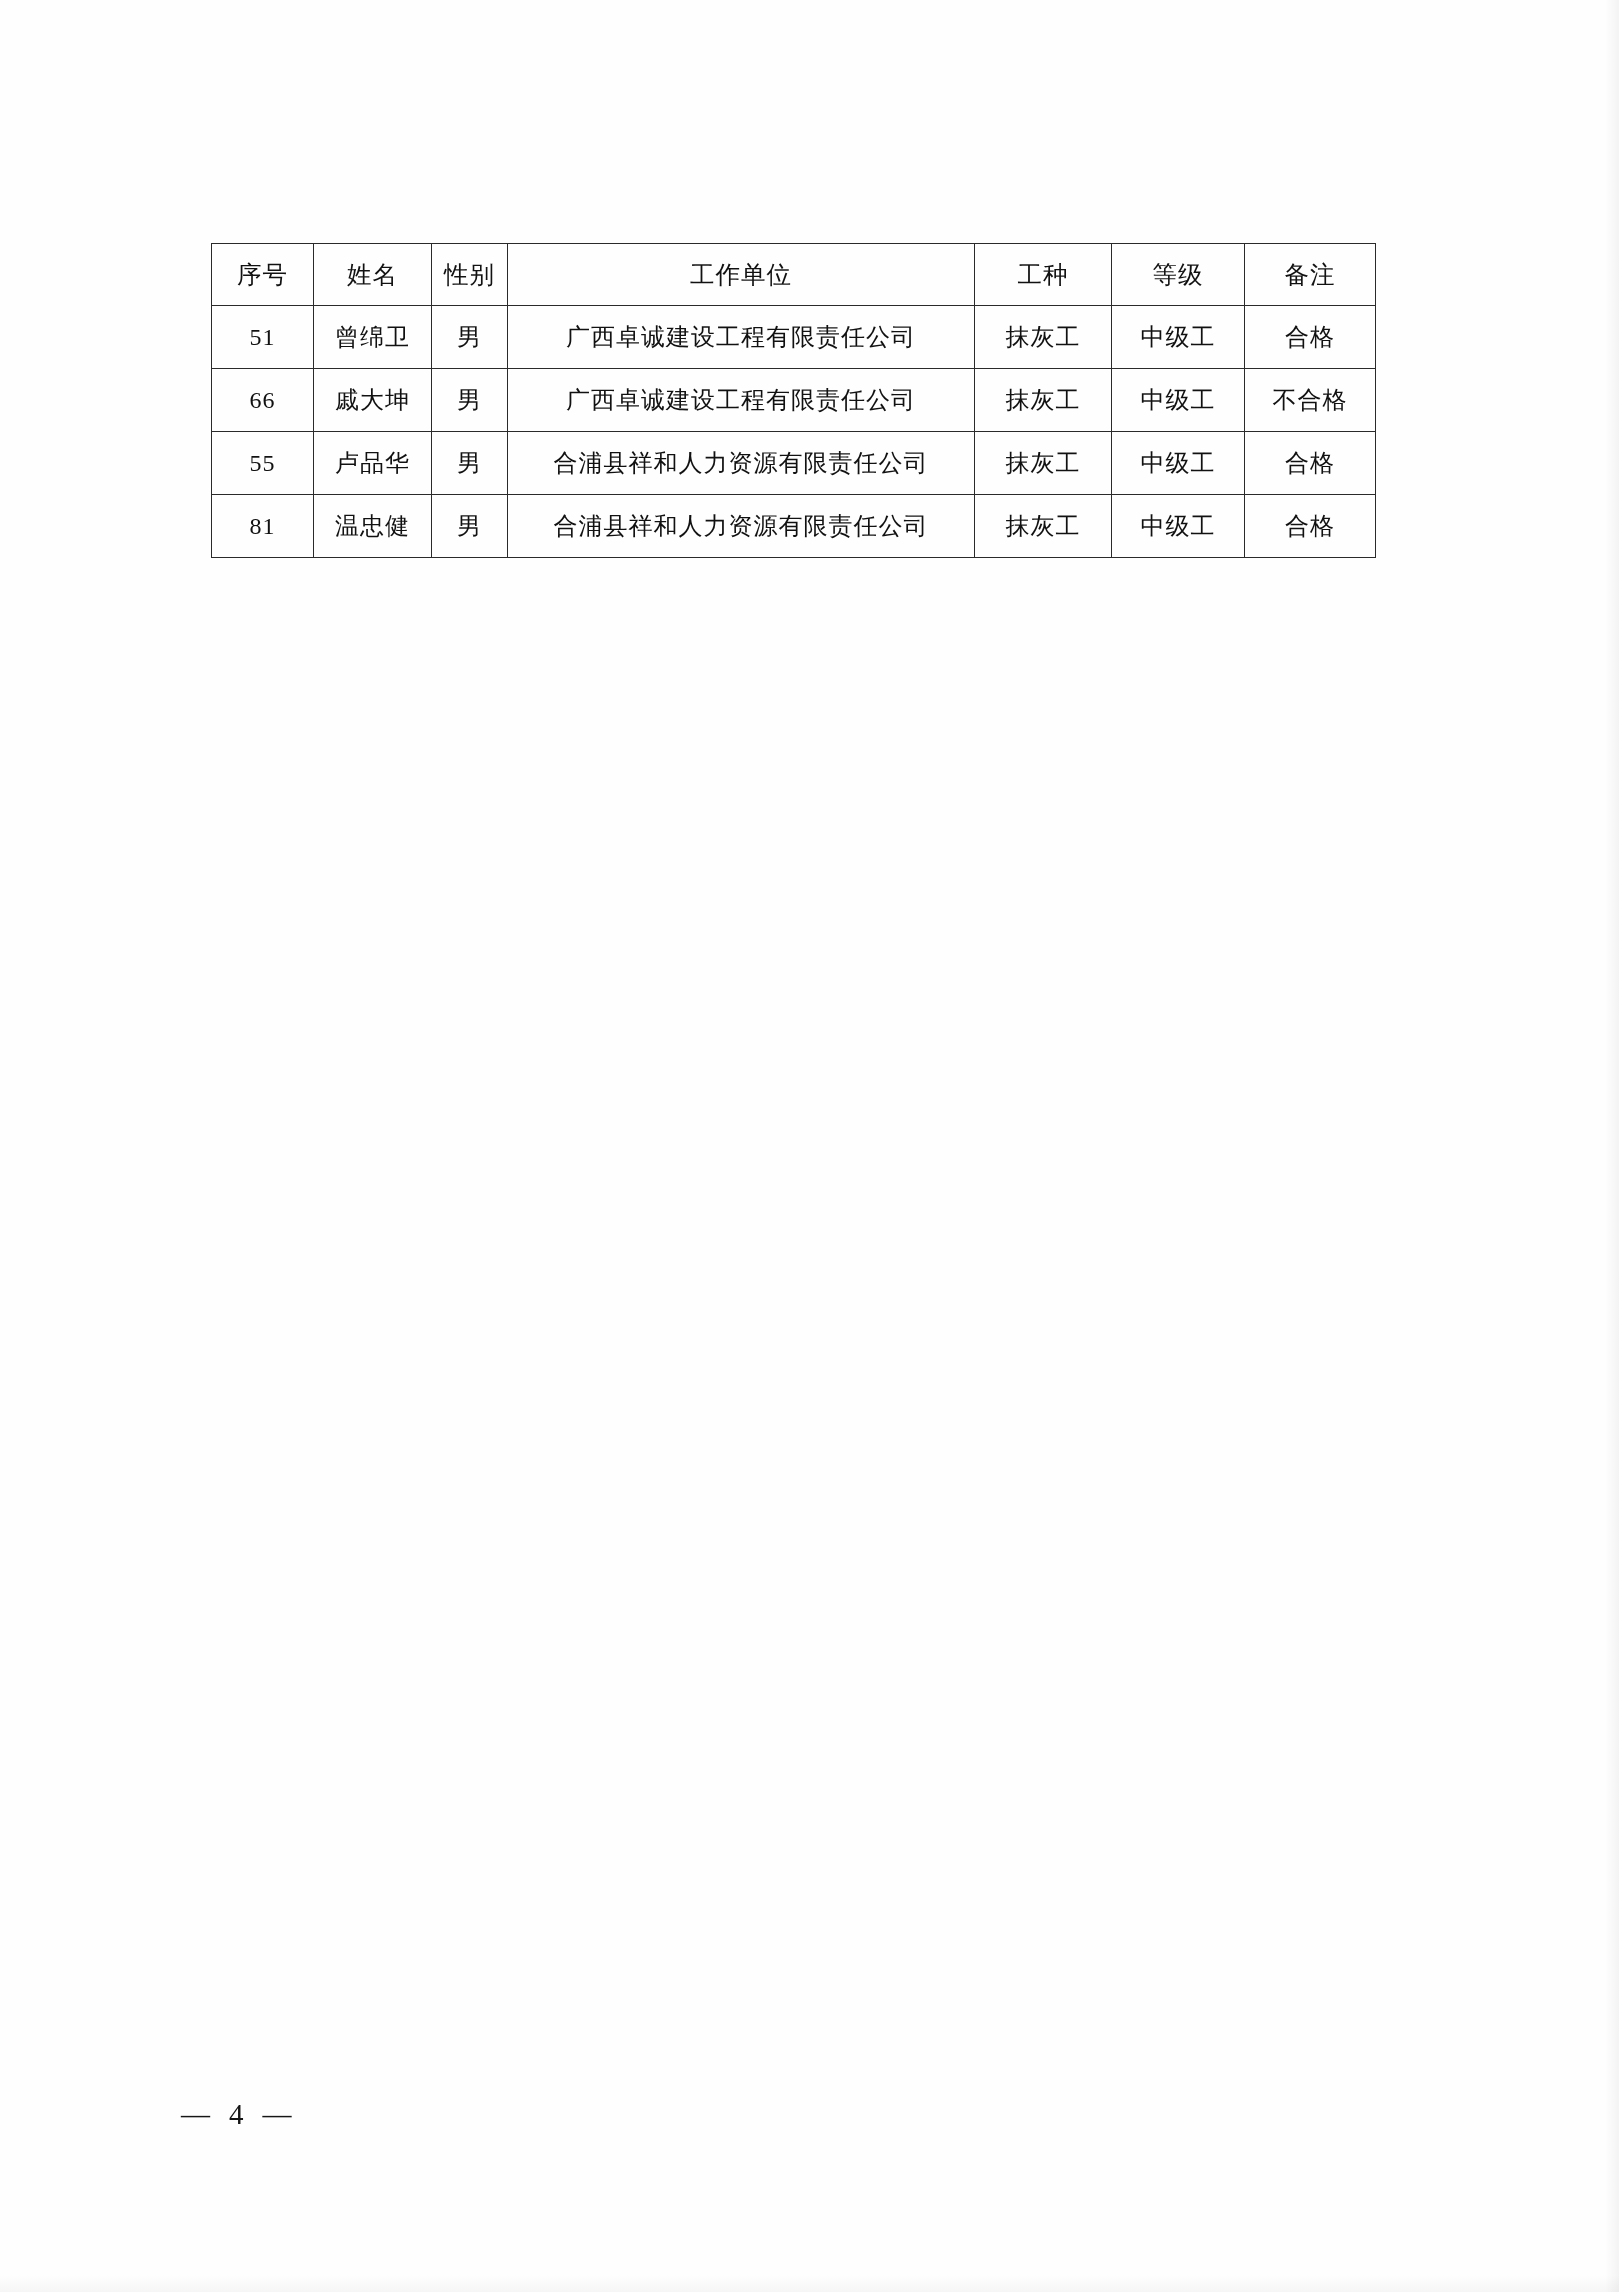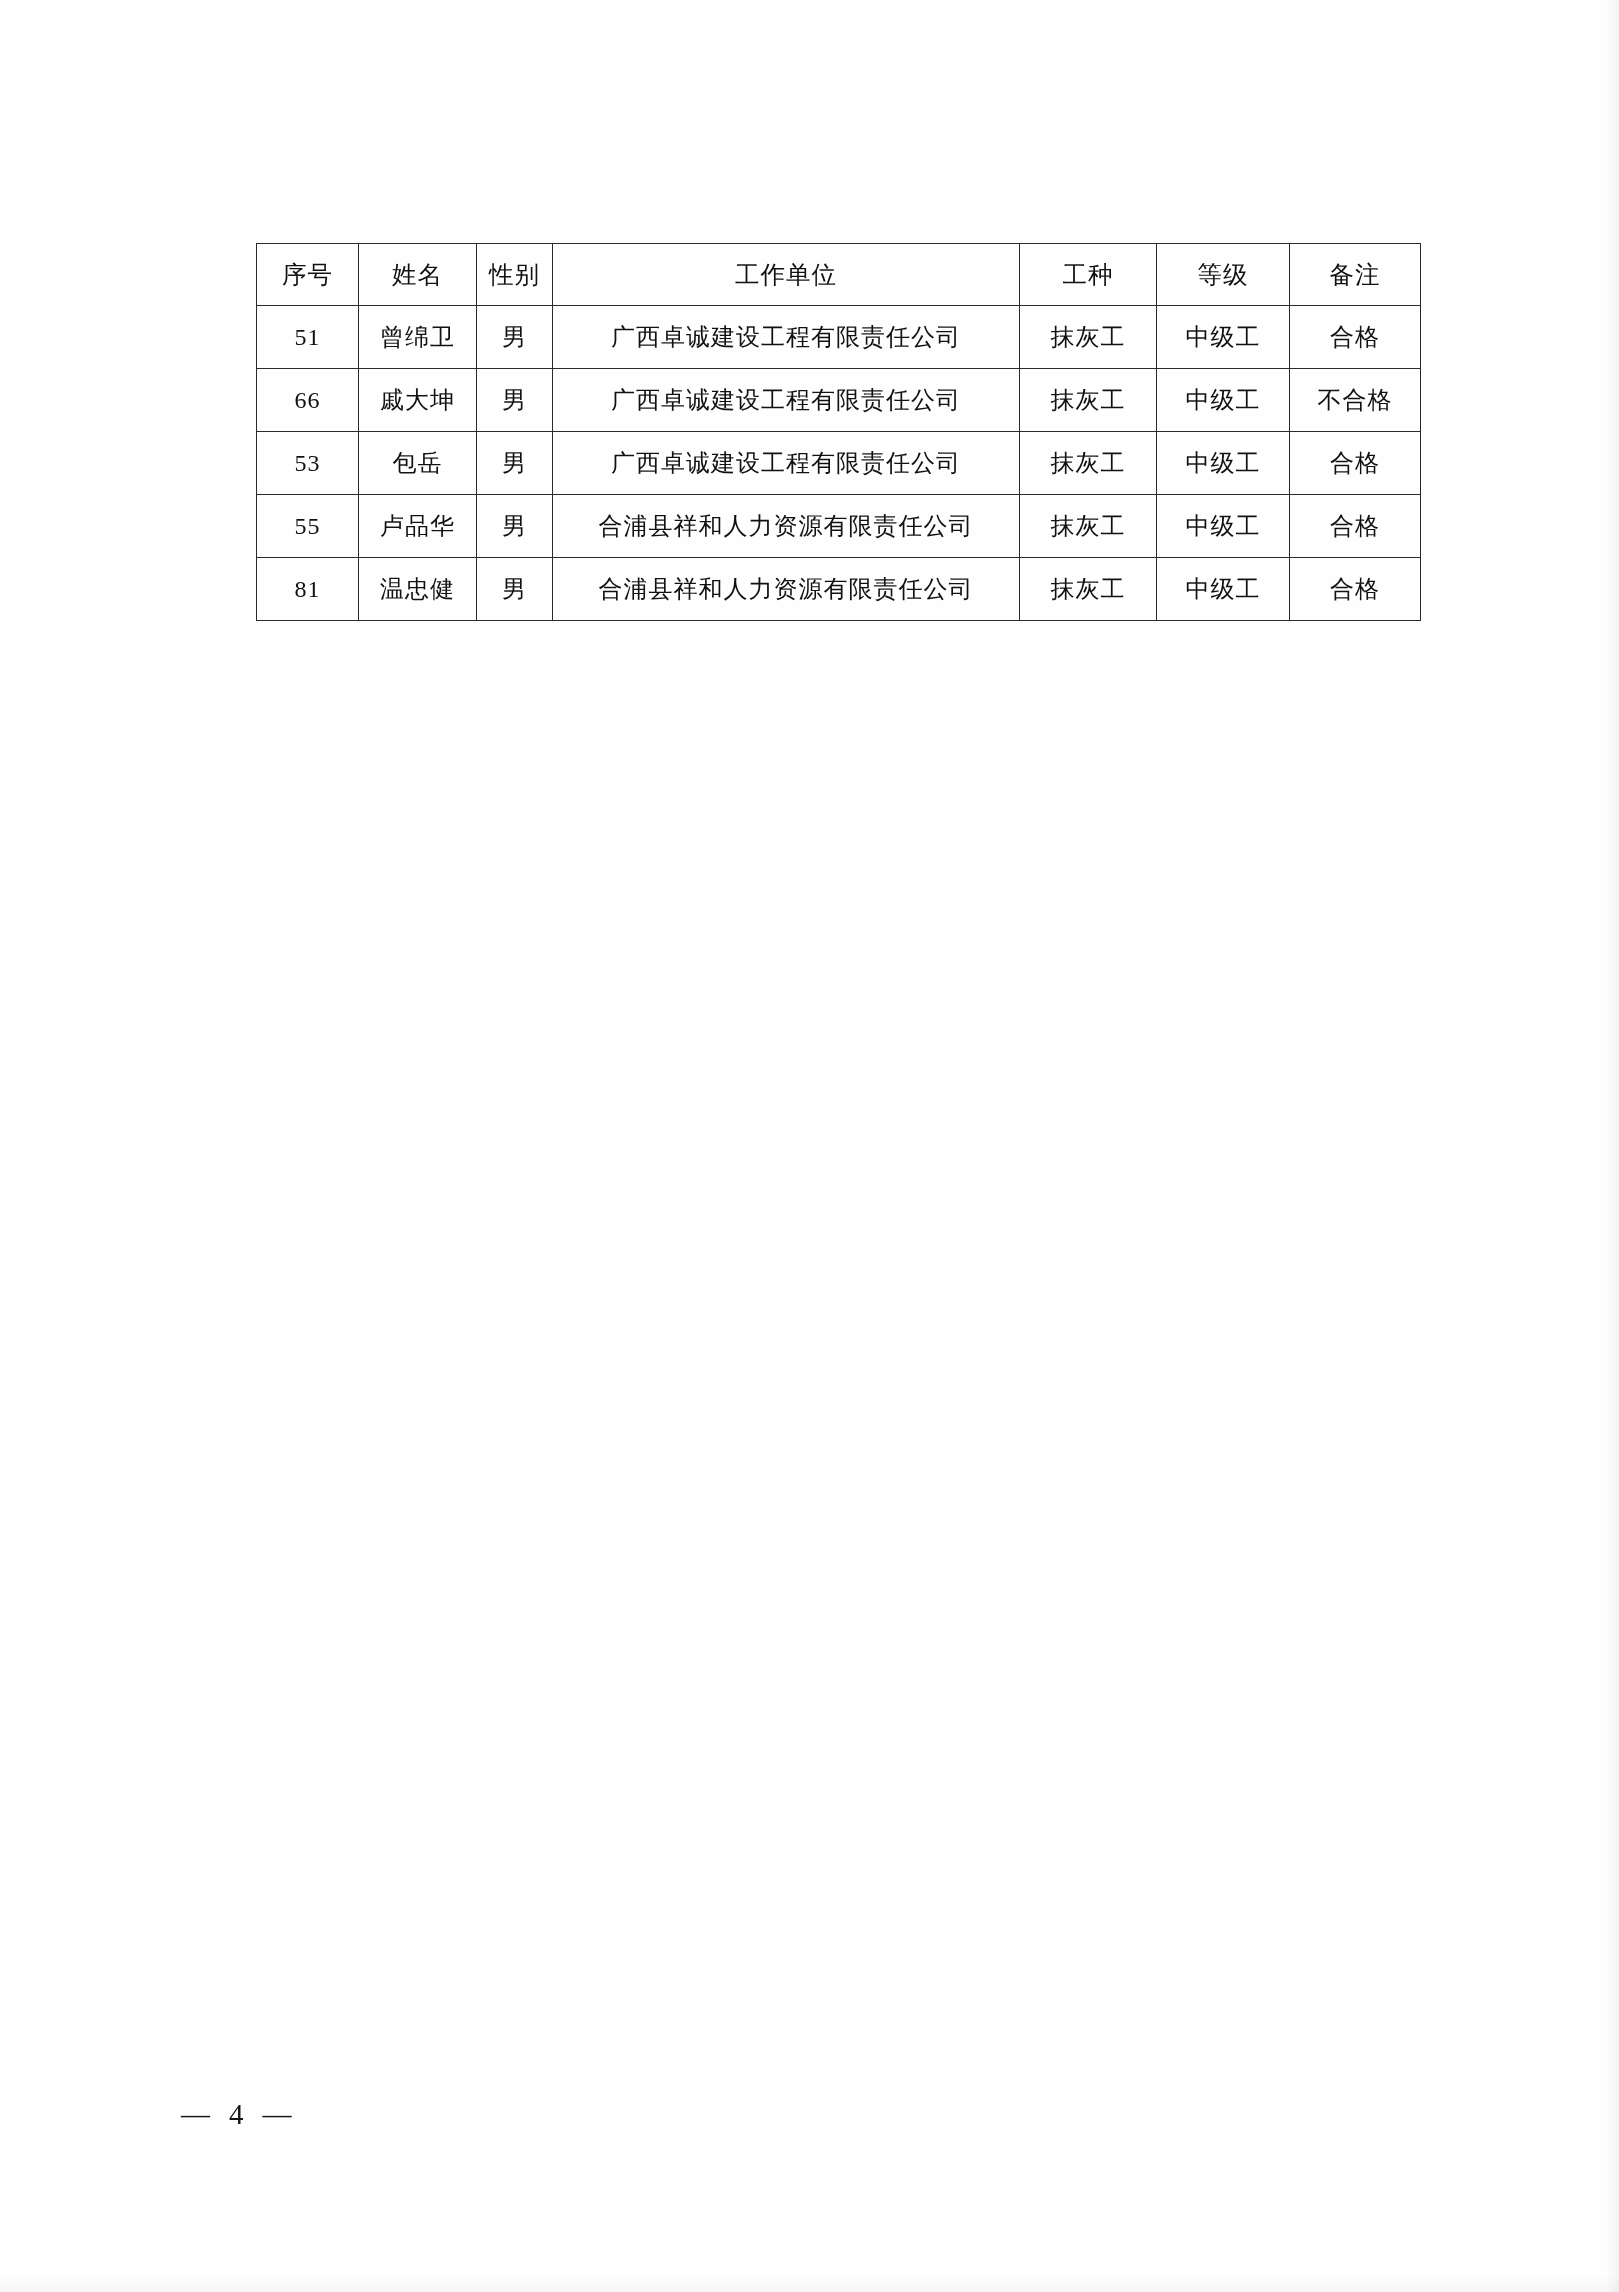--- a/index.html
+++ b/index.html
@@ -41,21 +41,20 @@
     position: absolute;
     left: 211px;
     top: 243px;
     width: 1204px;
   }
   table.roster {
     border-collapse: collapse;
     width: 1036px;
     table-layout: fixed;
     font-size: 24.5px;
-    margin-left: 45px;
   }
   table.roster td, table.roster th {
     border: 1.6px solid #2a2a2a;
     text-align: center;
     vertical-align: middle;
     padding: 0;
     font-weight: normal;
     color: #111;
     letter-spacing: 1px;
   }
@@ -141,29 +140,20 @@
         <tr>
           <td class="num-cell">66</td>
           <td class="name-cell">戚大坤</td>
           <td>男</td>
           <td class="unit-cell">广西卓诚建设工程有限责任公司</td>
           <td>抹灰工</td>
           <td>中级工</td>
           <td>不合格</td>
         </tr>
         <tr>
-          <td class="num-cell">53</td>
-          <td class="name-cell">包岳</td>
-          <td>男</td>
-          <td class="unit-cell">广西卓诚建设工程有限责任公司</td>
-          <td>抹灰工</td>
-          <td>中级工</td>
-          <td>合格</td>
-        </tr>
-        <tr>
           <td class="num-cell">55</td>
           <td class="name-cell">卢品华</td>
           <td>男</td>
           <td class="unit-cell">合浦县祥和人力资源有限责任公司</td>
           <td>抹灰工</td>
           <td>中级工</td>
           <td>合格</td>
         </tr>
         <tr>
           <td class="num-cell">81</td>

